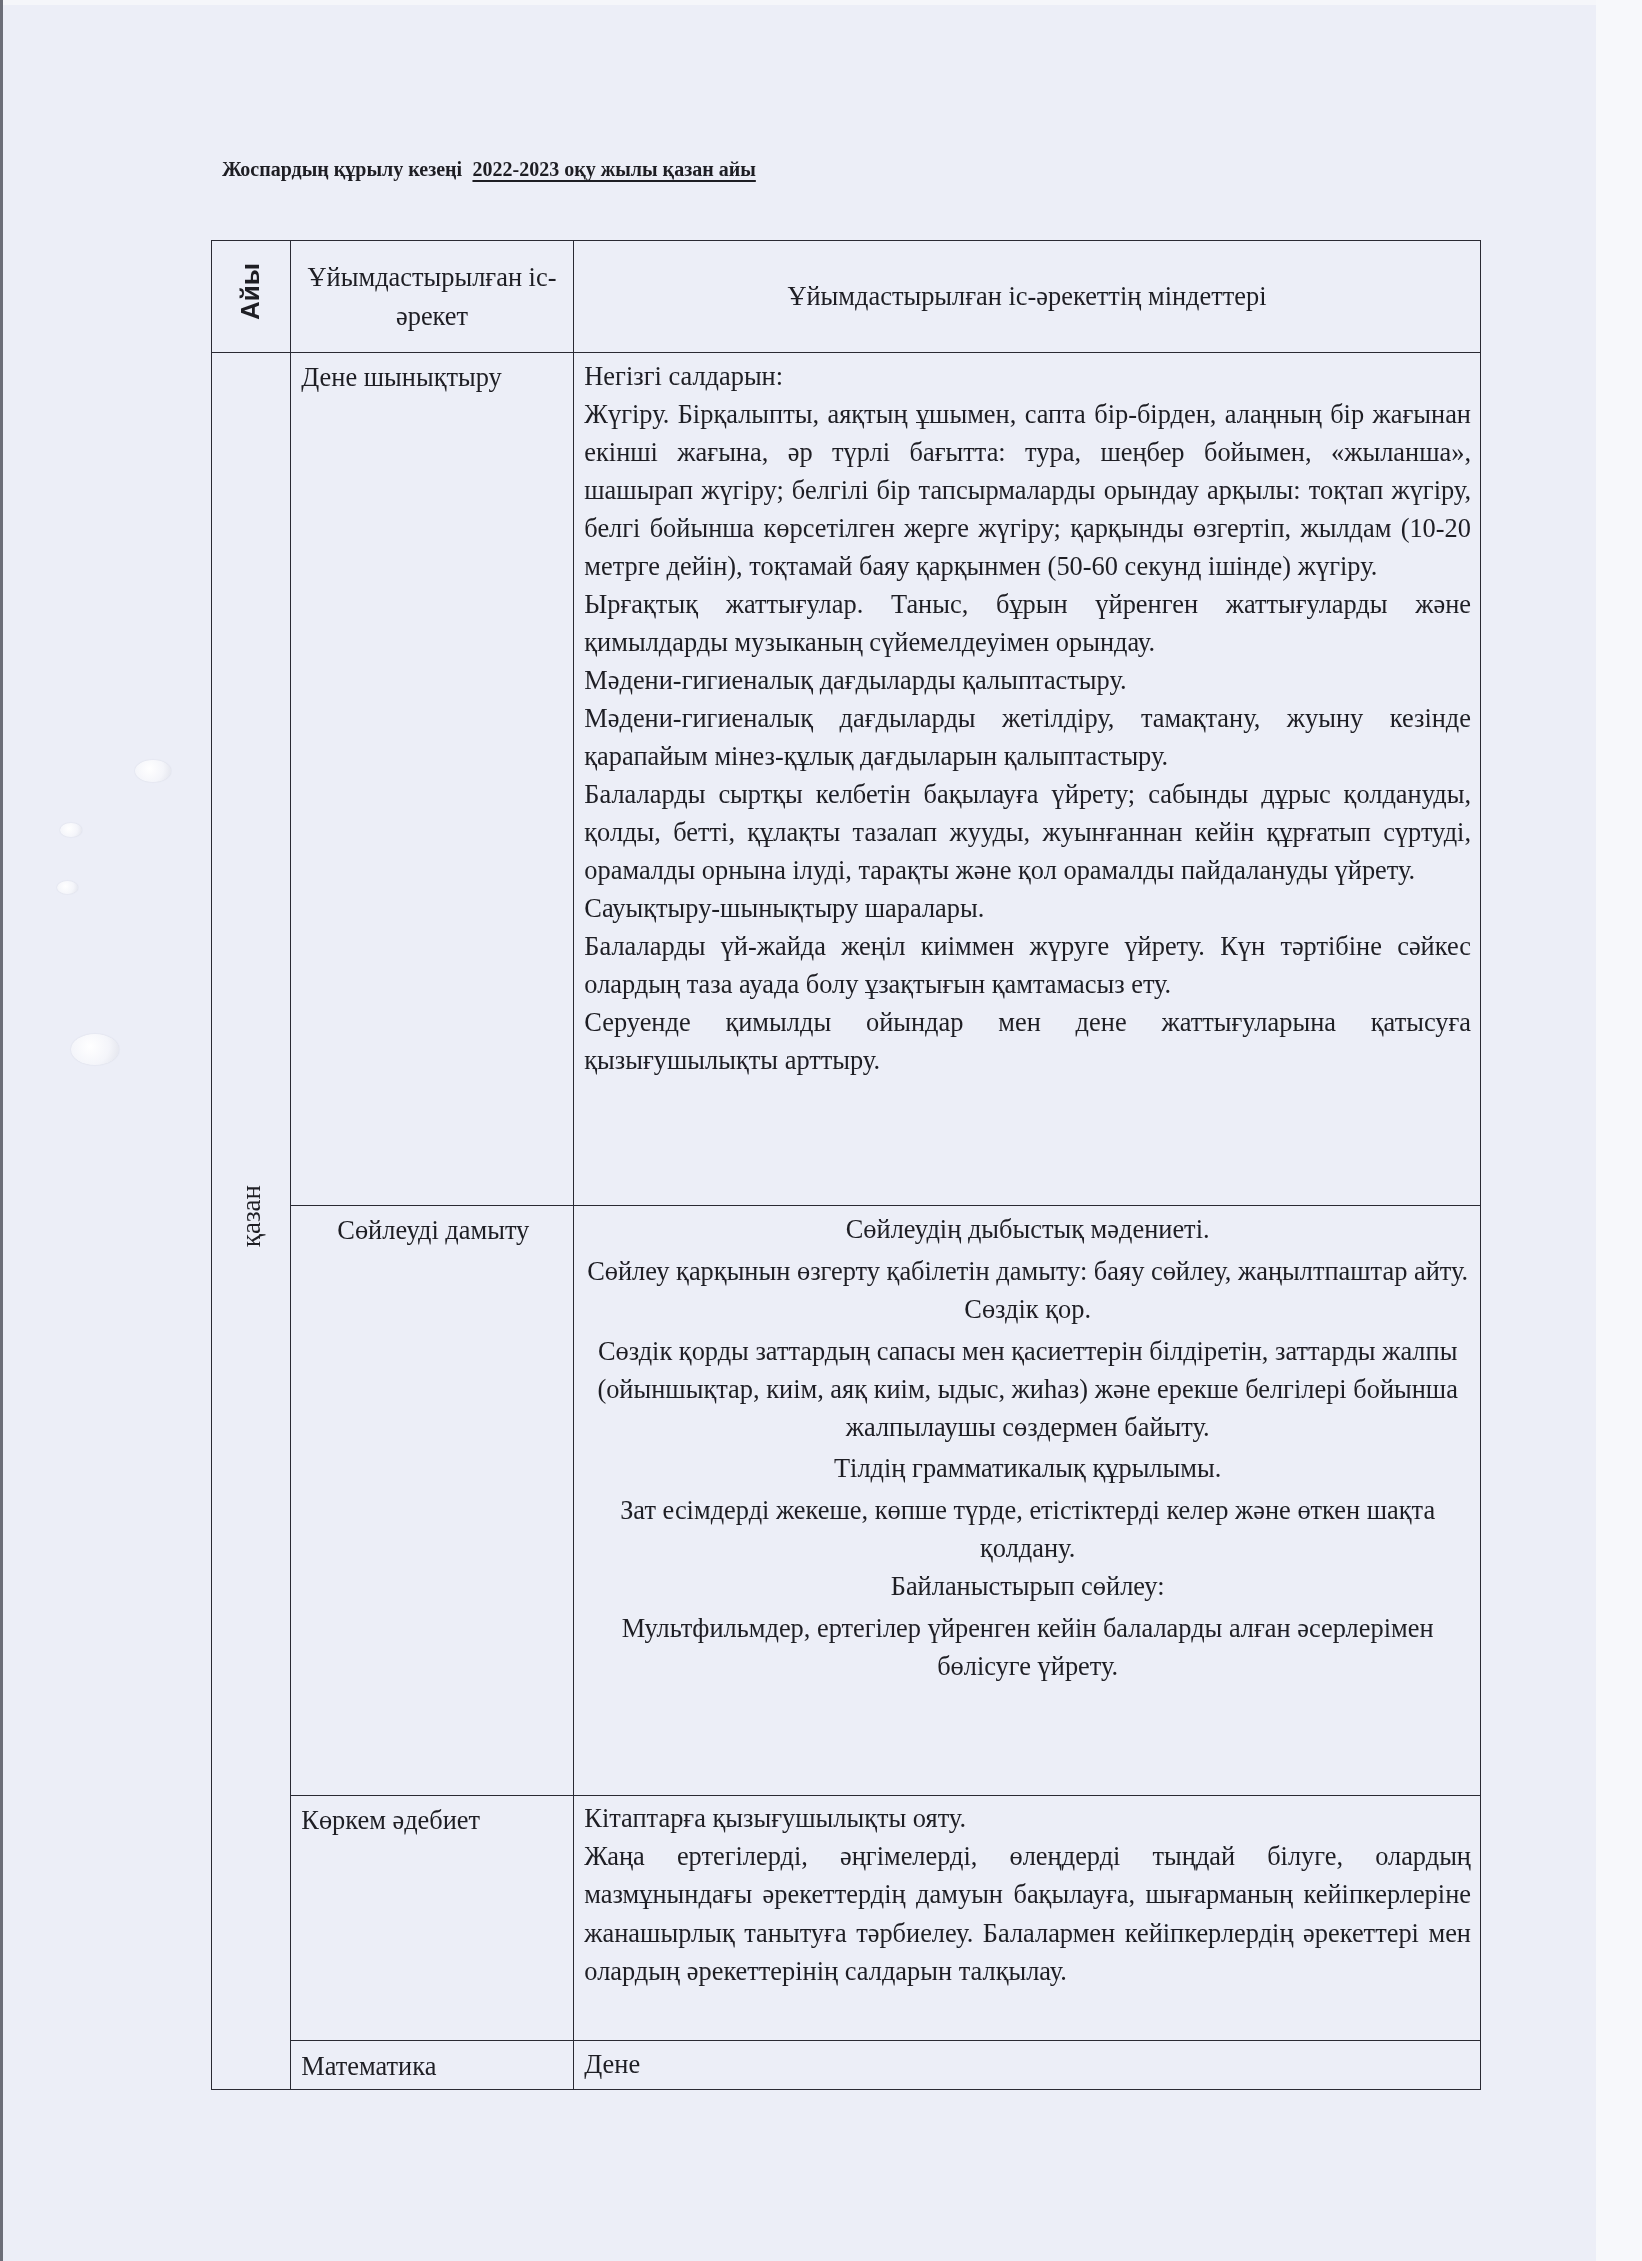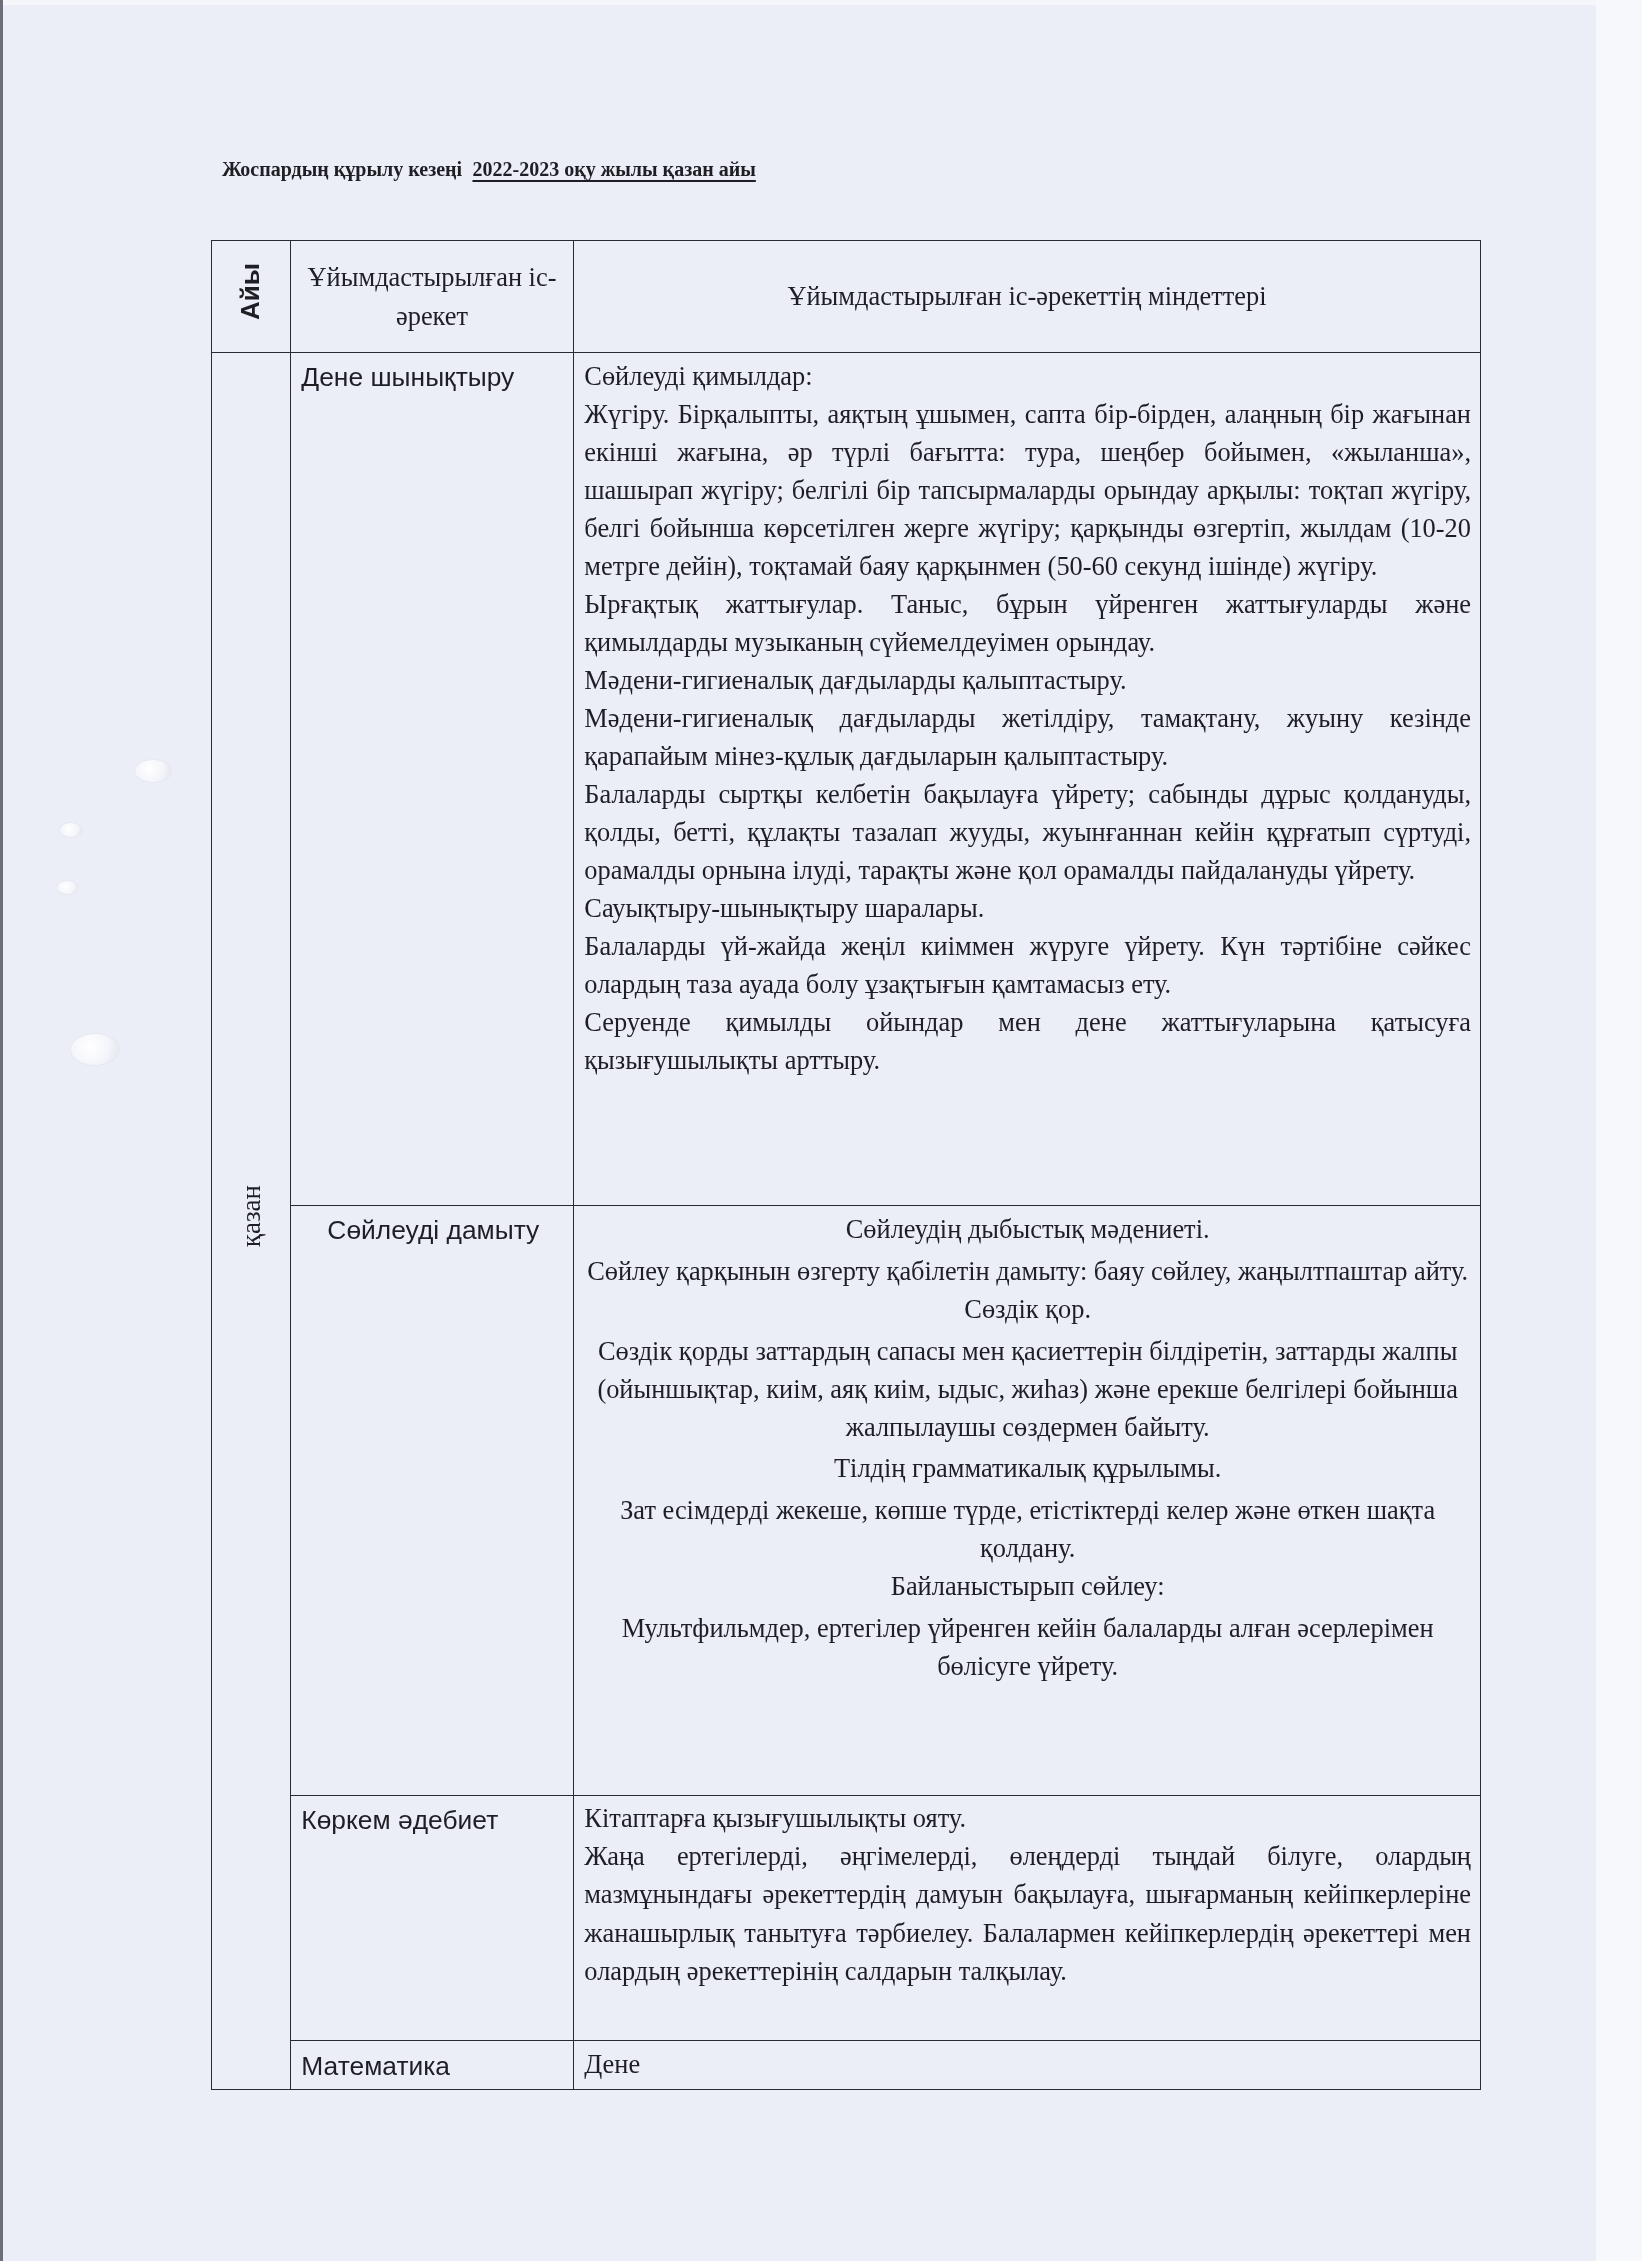--- a/index.html
+++ b/index.html
@@ -35,21 +35,21 @@
       font-size: 26.4px; line-height: 1.44; font-weight: normal;
     }
     col.c1 { width: 79px; } col.c2 { width: 283px; } col.c3 { width: 907px; }
     tr.head th { height: 111px; vertical-align: middle; text-align: center; padding: 0 6.4px; }
     .vert {
       writing-mode: vertical-rl; transform: rotate(180deg);
       display: inline-block; font-weight: bold; font-family: "Liberation Sans", sans-serif; font-size: 26px;
     }
     .month-cell { text-align: center; vertical-align: middle !important; }
     .month-cell .vert { font-weight: normal; font-family: "Liberation Serif", serif; font-size: 27px; }
-    td.subj { padding: 5.2px 7.7px 0 10.3px; font-family: Liberation Sans, sans-serif; }
+    td.subj { padding: 5.2px 7.7px 0 10.3px; font-family: Liberation Serif, serif; }
     td.tasks { padding: 3.9px 9px 3.9px 10.3px; text-align: justify; }
     td.tasks p { margin: 0; }
     td.tasks p.gap { margin-top: 3.9px; }
     tr.r1 td { height: 844px; }
     tr.r2 td { height: 581px; text-align: center; }
     tr.r3 td { height: 237px; margin-top: 42px; }
     tr.r4 td { height: 40px; }
   </style>
 </head>
 <body>
@@ -76,21 +76,21 @@
   <tbody>
       <tr class="head">
     <th><span class="vert">Айы</span></th>
     <th>Ұйымдастырылған іс-әрекет</th>
     <th>Ұйымдастырылған іс-әрекеттің міндеттері</th>
   </tr>
   <tr class="r1">
     <td rowspan="4" class="month-cell"><span class="vert">қазан</span></td>
     <td class="subj">Дене шынықтыру</td>
     <td class="tasks">
-      <p>Сөйлеуді қимылдар:</p>
+      <p>Негізгі салдарын:</p>
       <p>Жүгіру. Бірқалыпты, аяқтың ұшымен, сапта бір-бірден, алаңның бір жағынан екінші жағына, әр түрлі бағытта: тура, шеңбер бойымен, «жыланша», шашырап жүгіру; белгілі бір тапсырмаларды орындау арқылы: тоқтап жүгіру, белгі бойынша көрсетілген жерге жүгіру; қарқынды өзгертіп, жылдам (10-20 метрге дейін), тоқтамай баяу қарқынмен (50-60 секунд ішінде) жүгіру.</p>
       <p>Ырғақтық жаттығулар. Таныс, бұрын үйренген жаттығуларды және қимылдарды музыканың сүйемелдеуімен орындау.</p>
       <p>Мәдени-гигиеналық дағдыларды қалыптастыру.</p>
       <p>Мәдени-гигиеналық дағдыларды жетілдіру, тамақтану, жуыну кезінде қарапайым мінез-құлық дағдыларын қалыптастыру.</p>
       <p>Балаларды сыртқы келбетін бақылауға үйрету; сабынды дұрыс қолдануды, қолды, бетті, құлақты тазалап жууды, жуынғаннан кейін құрғатып сүртуді, орамалды орнына ілуді, тарақты және қол орамалды пайдалануды үйрету.</p>
       <p>Сауықтыру-шынықтыру шаралары.</p>
       <p>Балаларды үй-жайда жеңіл киіммен жүруге үйрету. Күн тәртібіне сәйкес олардың таза ауада болу ұзақтығын қамтамасыз ету.</p>
       <p>Серуенде қимылды ойындар мен дене жаттығуларына қатысуға қызығушылықты арттыру.</p>
     </td>
   </tr>

